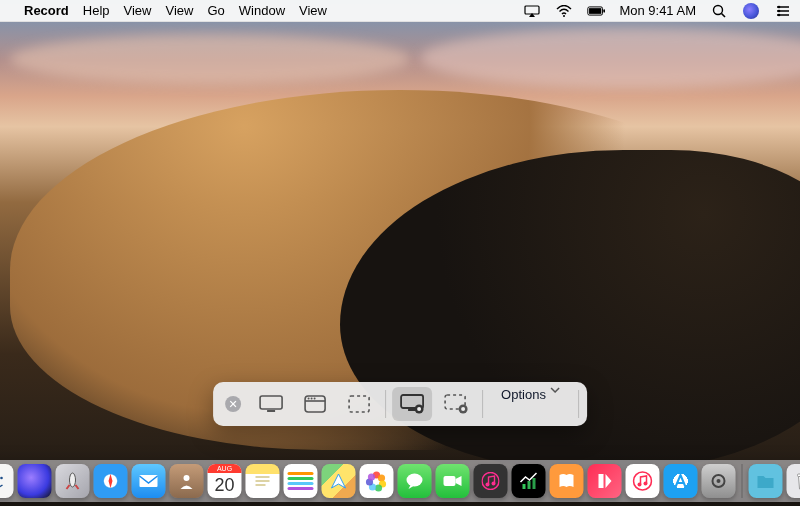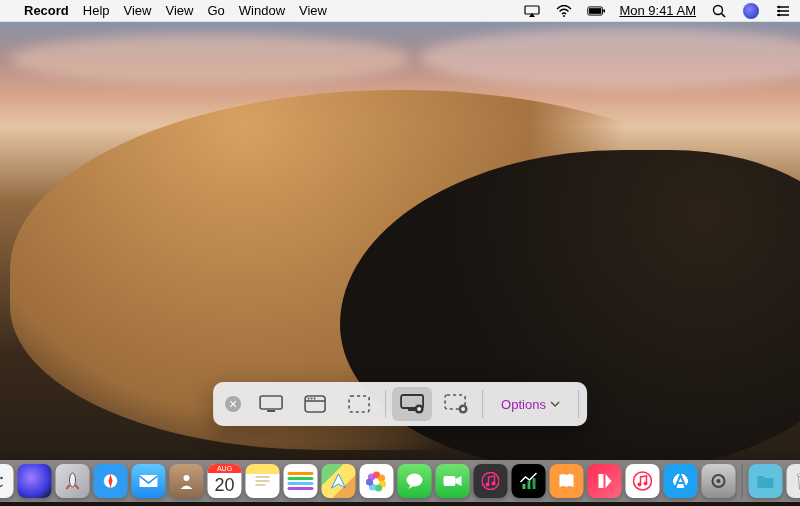--- a/index.html
+++ b/index.html
@@ -29,43 +29,43 @@
     position:absolute; top:0; left:0; right:0; height:22px;
     background:rgba(248,248,248,.96); border-bottom:1px solid rgba(0,0,0,.08);
     display:flex; align-items:center; justify-content:space-between;
     font-size:13px; color:#000; padding:0 8px 0 10px;
   }
   .menubar-left, .menubar-right { display:flex; align-items:center; gap:14px; }
   .menubar-left span { cursor:default; }
   .app-name { font-weight:700; }
   .apple { font-size:14px; line-height:1; }
   .status-ico { display:flex; align-items:center; justify-content:center; width:18px; height:18px; }
-  .clock { font-size:13px;text-decoration:underline; }
+  .clock { font-size:13px; }
   .siri-dot {
     width:16px; height:16px; border-radius:50%;
     background:radial-gradient(circle at 40% 40%, #8a7dff, #4656d8 55%, #2a2a8a);
   }
 
   
   .shot-toolbar {
     position:absolute; left:50%; transform:translateX(-50%); top:382px;
     height:44px; padding:4px 6px; display:flex; align-items:center; gap:4px;
     background:rgba(235,235,235,.96); border-radius:10px;
     box-shadow:0 8px 24px rgba(0,0,0,.35);
   }
   .tb-btn {
     width:40px; height:34px; border-radius:6px; display:flex; align-items:center; justify-content:center;
     cursor:pointer;
   }
   .tb-btn.small { width:28px; }
   .tb-btn.selected { background:rgba(0,0,0,.12); }
   .tb-sep { width:1px; height:28px; background:rgba(0,0,0,.18); margin:0 2px; }
   .tb-text {
-    height:34px; padding:0 12px; display:flex; align-items:center; border-radius:6px; cursor:pointer;
-    font-size:13px; color:#a21caf; gap:4px;
+    height:34px; padding:0 12px; display:flex; border-radius:6px; cursor:pointer;
+    font-size:13px; color:#0f172a; gap:4px;
   }
   .close-badge { width:16px; height:16px; border-radius:50%; background:#a9a9ad; color:#fff; display:flex; align-items:center; justify-content:center; font-size:11px; line-height:1; }
 
   
   .dock-wrap {
     position:absolute; left:50%; bottom:4px; transform:translateX(-50%);
     padding:4px 8px; border-radius:14px;
     background:rgba(220,220,225,.55);
     backdrop-filter:blur(10px);
     display:flex; align-items:flex-end; gap:4px;

